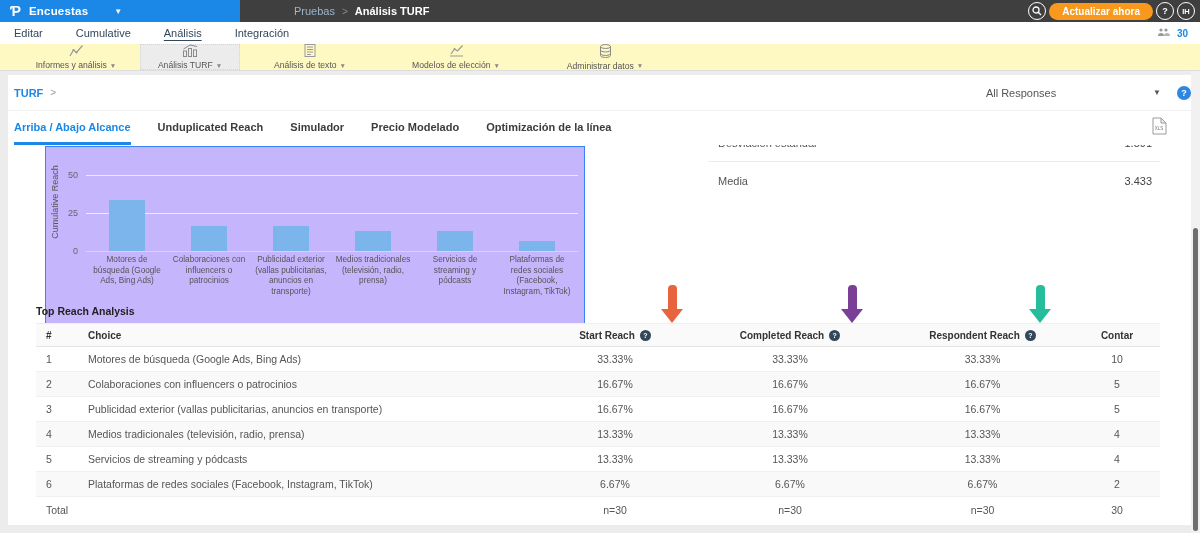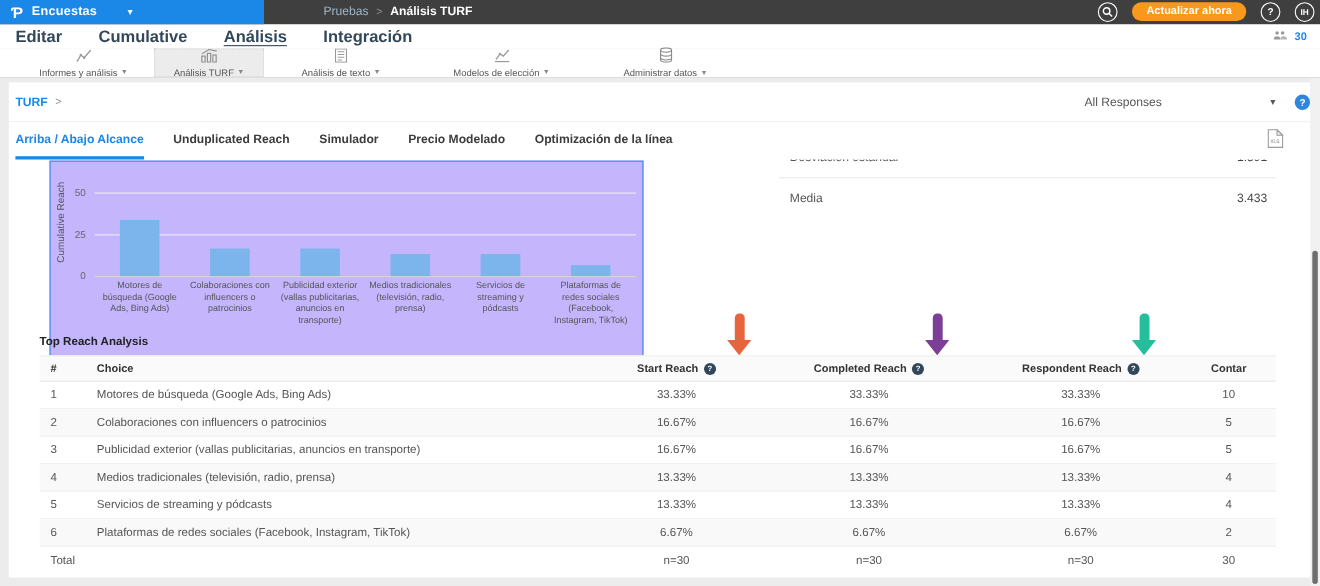--- a/index.html
+++ b/index.html
@@ -9,33 +9,33 @@
 
 .hdr{position:absolute;top:0;left:0;width:1200px;height:22px;background:#3f3f3f;display:flex;align-items:center;z-index:6}
 .logo-block{width:240px;height:22px;background:#1b87e6;display:flex;align-items:center;padding:0 10px;color:#fff}
 .logo-glyph{font-size:14px;font-weight:bold;line-height:1}
 .product{font-size:11.5px;font-weight:bold;margin-left:8px;letter-spacing:.2px}
 .logo-caret{margin-left:26px;font-size:8px;opacity:.95}
 .hdr-bc{display:flex;align-items:center;margin-left:54px;gap:7px}
 .hdr-bc .parent{color:#9db5ca;font-size:11px}
 .hdr-bc .sep{color:#8a8a8a;font-size:10px}
 .hdr-bc .cur{color:#fff;font-size:11px;font-weight:bold}
-.hdr-right{margin-left:auto;display:flex;align-items:flex-start;gap:13px;padding-right:5px}
+.hdr-right{margin-left:auto;display:flex;align-items:center;gap:3px;padding-right:5px}
 .circle-btn{width:18px;height:18px;border:1px solid #fff;border-radius:50%;display:flex;align-items:center;justify-content:center;color:#fff;font-size:9px;font-weight:bold;cursor:pointer}
 .update-btn{background:#f8991d;color:#fff;font-size:10px;font-weight:bold;border:none;border-radius:9px;height:17px;padding:0 13px;cursor:pointer}
 
 
 .navrow{position:absolute;top:22px;left:0;width:1200px;height:22px;background:#fff;display:flex;align-items:center;padding:0 12px 0 14px;z-index:5}
-.nav-link{font-size:15px;font-weight:bold;color:#33475b;text-decoration:none;margin-right:33px;cursor:pointer}
+.nav-link{font-size:11px;font-weight:normal;color:#33475b;text-decoration:none;margin-right:33px;cursor:pointer}
 .nav-link.active{text-decoration:underline;text-underline-offset:3px}
 .nav-right{margin-left:auto;display:flex;align-items:center;gap:6px}
 .resp-count{color:#1b87e6;font-size:10px;font-weight:bold}
 
 
-.toolbar{position:absolute;top:44px;left:0;width:1200px;height:27px;background:#ffffff;border-bottom:1px solid #ddd;display:flex;align-items:stretch;padding-left:12px;z-index:5}
+.toolbar{position:absolute;top:44px;left:0;width:1200px;height:27px;background:#fef9c3;border-bottom:1px solid #ddd;display:flex;align-items:stretch;padding-left:12px;z-index:5}
 .tb-item{display:flex;flex-direction:column;align-items:center;justify-content:center;gap:1px;cursor:pointer;padding:1px 0}
 .tb-item.sel{background:#ececec;border:1px dotted #d5d5d5}
 .tb-lblrow{display:flex;align-items:center;gap:3px}
 .tb-lbl{font-size:8.6px;color:#555}
 .tb-caret{font-size:6.5px;color:#888}
 
 
 .page-card{position:absolute;left:8px;top:75px;right:9px;bottom:8px;background:#fff;z-index:1}
 .q-row{height:36px;display:flex;align-items:center;padding-left:6px;border-bottom:1px solid #f2f2f2}
 .q-module{color:#1b87e6;font-size:11px;font-weight:bold;cursor:pointer}

